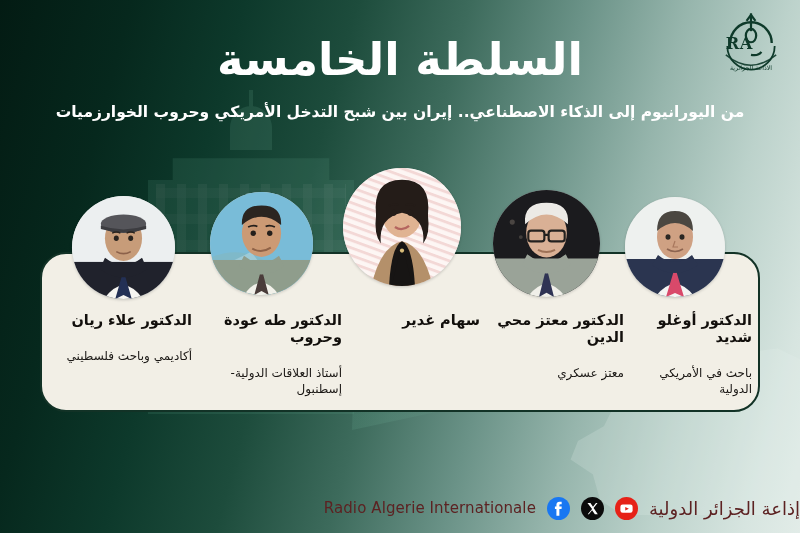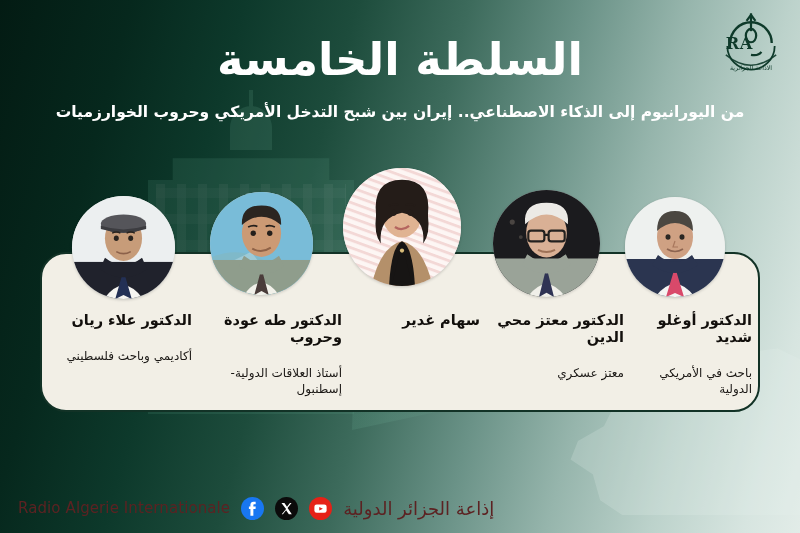--- a/index.html
+++ b/index.html
@@ -148,24 +148,23 @@
     font-size:12px;
     font-weight:400;
     line-height:1.3;
     color:#1a1714;
   }
 
   
   .footer {
     position:absolute; left:0; right:0; bottom:8px;
     height:34px;
-    display:flex; align-items:center; justify-content:flex-start;
+    display:flex; align-items:center; justify-content:flex-end;
     gap:11px;
     direction:ltr;
-    padding-left:18px;
   }
   .footer .latin {
     font-size:15px; font-weight:400; color:#5c2222;
     letter-spacing:.1px;
   }
   .footer .arab {
     font-size:18px; font-weight:400; color:#5c2222;
     direction:rtl;
   }
   .sicon { width:23px; height:23px; border-radius:50%; display:block; }

